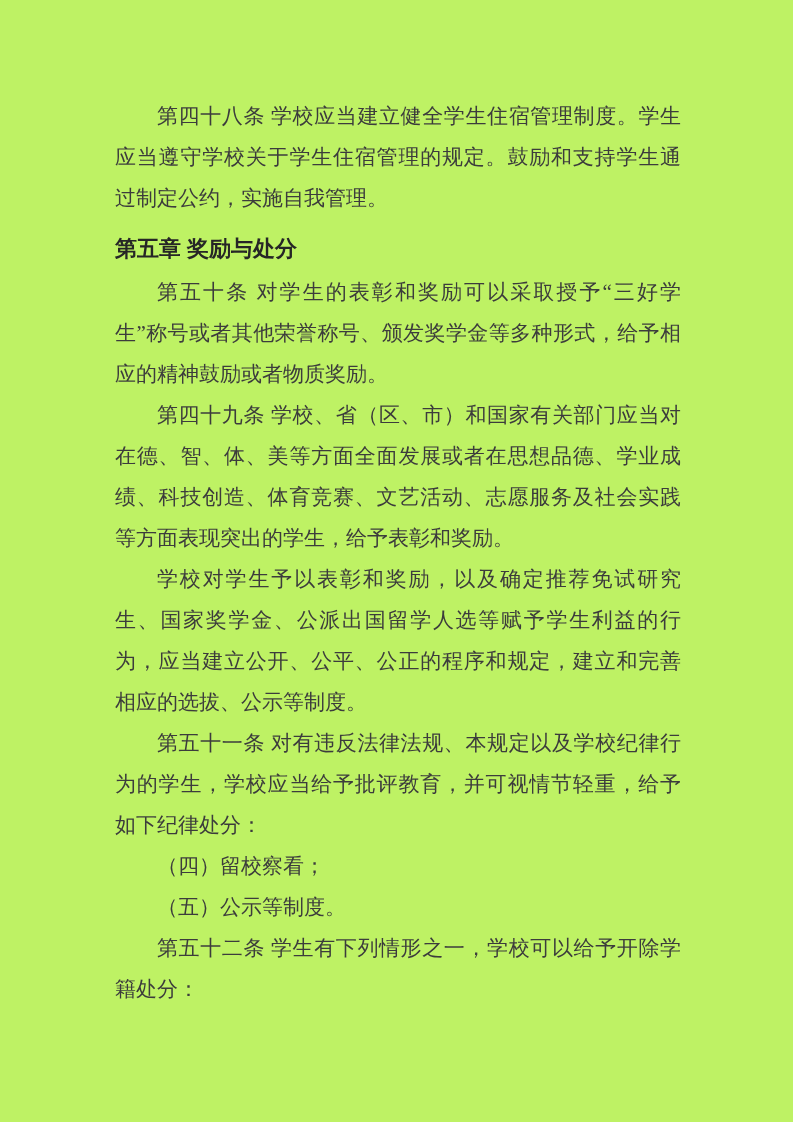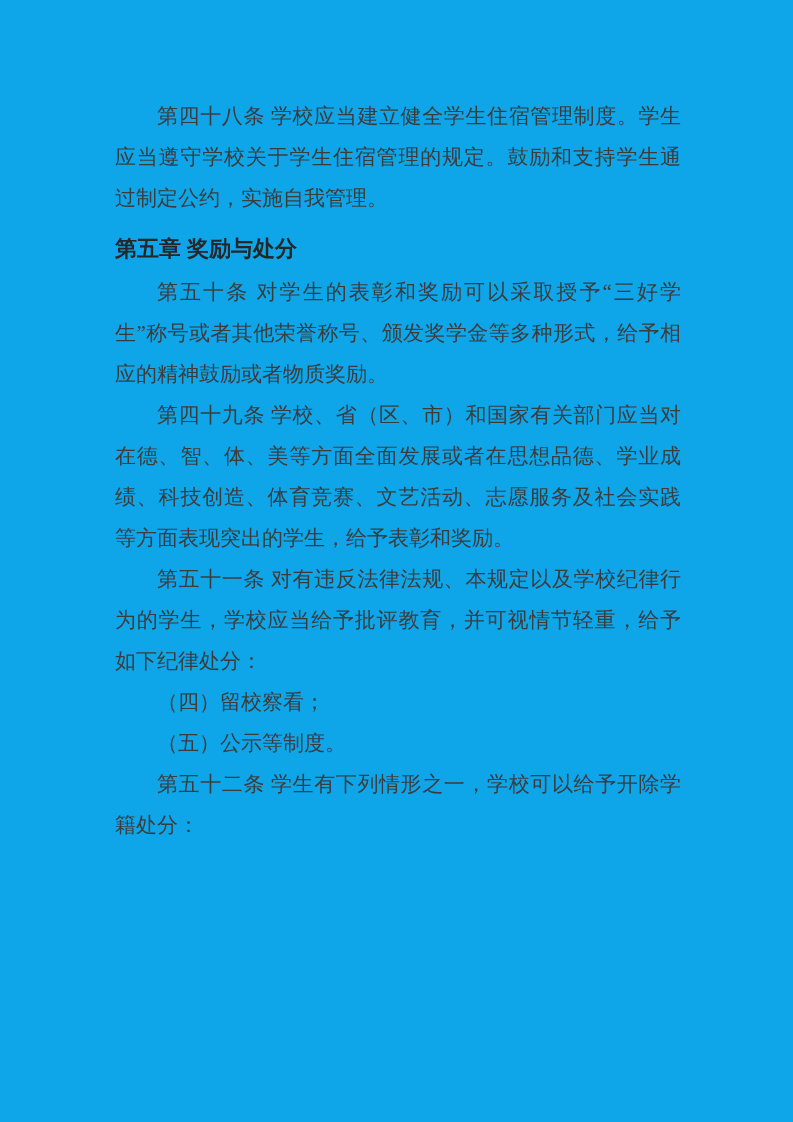--- a/index.html
+++ b/index.html
@@ -4,21 +4,21 @@
 <style>
   html, body {
     margin: 0;
     padding: 0;
     background: #ffffff;
   }
   .page {
     position: relative;
     width: 793px;
     height: 1122px;
-    background: #0ea5e9;
+    background: #bef264;
     overflow: hidden;
   }
   .doc-body {
     position: absolute;
     left: 115px;
     top: 96px;
     width: 566px;
     font-family: "Liberation Serif", "DejaVu Serif", serif;
     font-size: 21px;
     line-height: 41px;
@@ -44,18 +44,19 @@
 </style>
 </head>
 <body>
 
 <div class="page">
   <div class="doc-body">
       <p class="paragraph">第四十八条 学校应当建立健全学生住宿管理制度。学生应当遵守学校关于学生住宿管理的规定。鼓励和支持学生通过制定公约，实施自我管理。</p>
       <p class="heading">第五章 奖励与处分</p>
       <p class="paragraph">第五十条 对学生的表彰和奖励可以采取授予“三好学生”称号或者其他荣誉称号、颁发奖学金等多种形式，给予相应的精神鼓励或者物质奖励。</p>
       <p class="paragraph">第四十九条 学校、省（区、市）和国家有关部门应当对在德、智、体、美等方面全面发展或者在思想品德、学业成绩、科技创造、体育竞赛、文艺活动、志愿服务及社会实践等方面表现突出的学生，给予表彰和奖励。</p>
+      <p class="paragraph">学校对学生予以表彰和奖励，以及确定推荐免试研究生、国家奖学金、公派出国留学人选等赋予学生利益的行为，应当建立公开、公平、公正的程序和规定，建立和完善相应的选拔、公示等制度。</p>
       <p class="paragraph">第五十一条 对有违反法律法规、本规定以及学校纪律行为的学生，学校应当给予批评教育，并可视情节轻重，给予如下纪律处分：</p>
       <p class="list-item">（四）留校察看；</p>
       <p class="list-item">（五）公示等制度。</p>
       <p class="paragraph">第五十二条 学生有下列情形之一，学校可以给予开除学籍处分：</p>
     </div>
 </div>
 
 </body></html>

